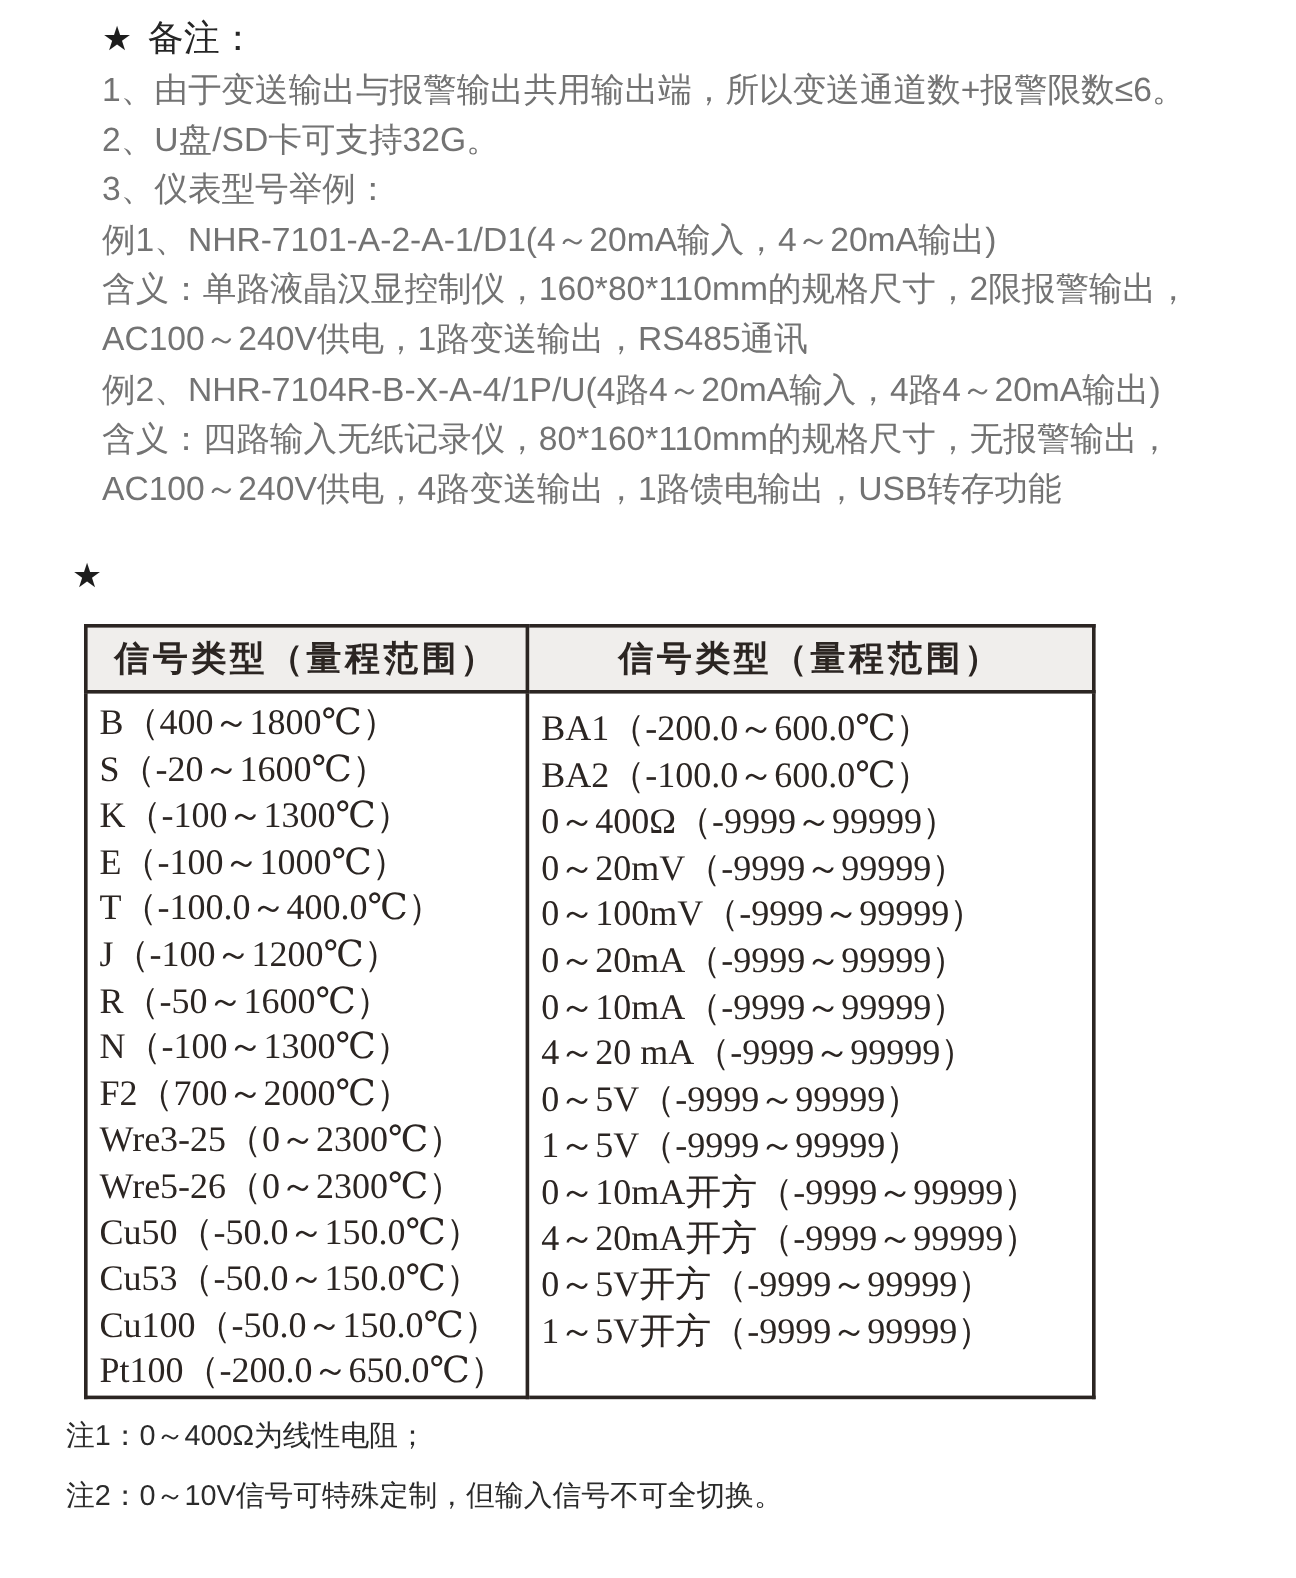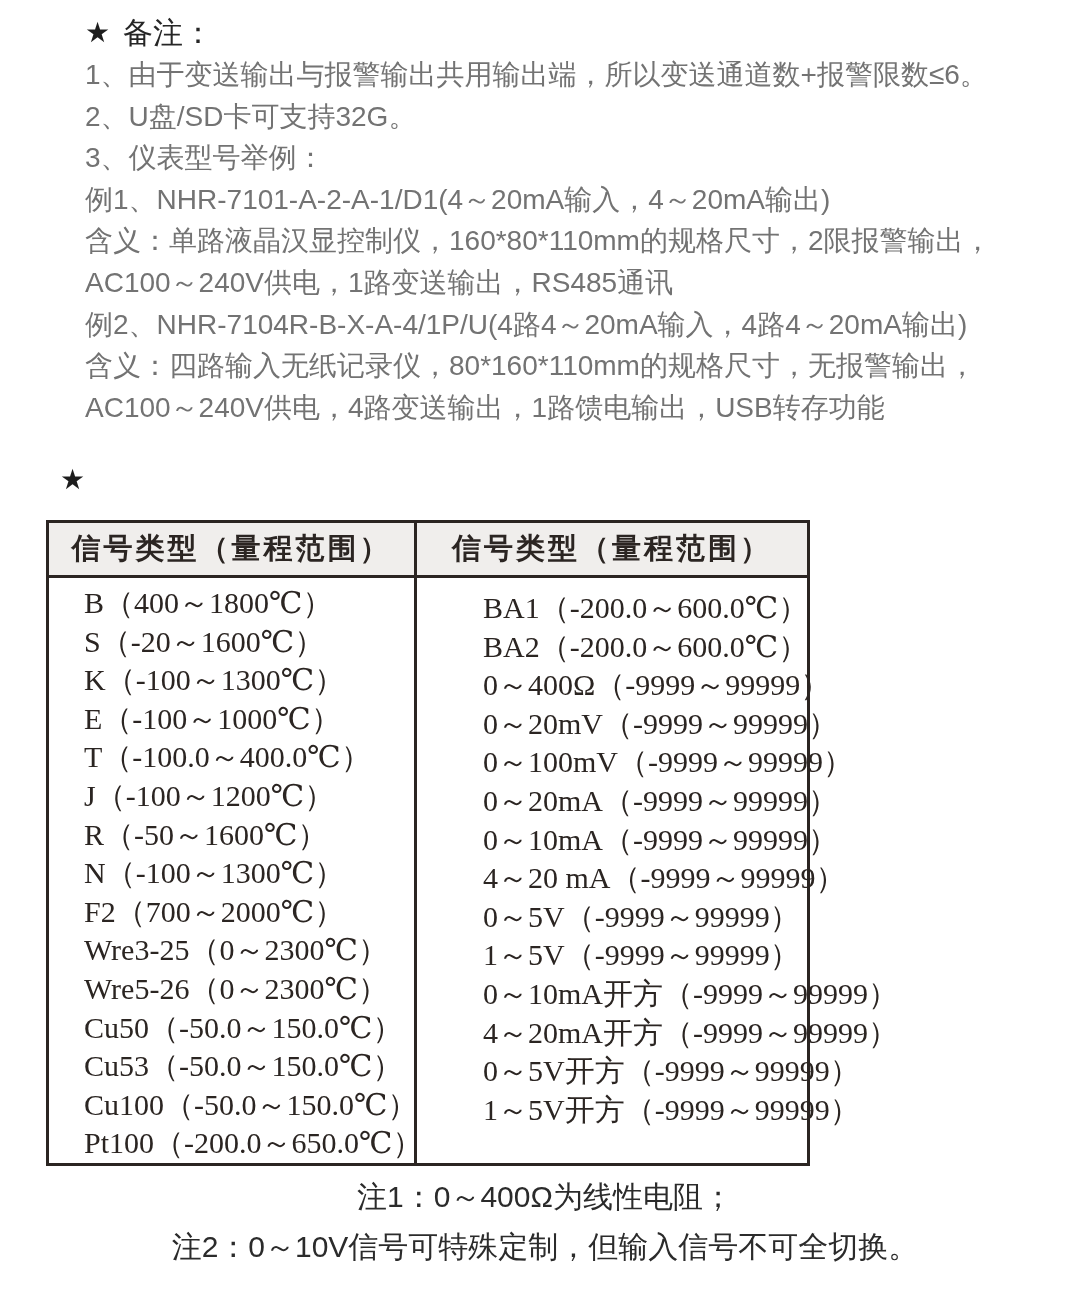--- a/index.html
+++ b/index.html
@@ -29,48 +29,47 @@
   
   .signal-heading {
     position:absolute; left:60px; top:460px;
     font-size:30px; line-height:40px; font-weight:500;
     display:flex; align-items:center;
   }
   .signal-heading .star { font-size:28px; margin-right:18px; color:#1d1d1d; }
 
   
   table.signal-table {
-    position:absolute; left:46px; top:520px;
-    width:764px; height:642px;
+    position:absolute; left:70px; top:520px;
+    width:843px; height:642px;
     border-collapse:collapse; table-layout:fixed;
   }
   .signal-table th, .signal-table td { border:3px solid #2b2522; }
   .signal-table th {
     height:55px; background:#f0eeec;
     font-family:"Liberation Serif","DejaVu Serif",serif;
     font-weight:600; font-size:29px; letter-spacing:3px;
     color:#2b2522; text-align:center; vertical-align:middle;
   }
   .signal-table th.col-left { width:368px; }
   .signal-table td { vertical-align:top; background:#ffffff; }
   .signal-table td.col-left  { padding:6px 0 0 0; }
   .signal-table td.col-right { padding:11px 0 0 0; }
   .cell-line {
     font-family:"Liberation Serif","DejaVu Serif",serif;
     font-size:30px; line-height:38.6px; color:#2b2522;
-    padding-left:35px; white-space:nowrap;
+    padding-left:10px; white-space:nowrap;
   }
-  td.col-right .cell-line { line-height:38.6px;margin-left:31px; }
+  td.col-right .cell-line { line-height:38.6px; }
 
   
   .foot-notes {
     position:absolute; left:55px; top:1172px; width:980px;
-    font-size:30px; line-height:50px; color:#2b2b2b;
+    font-size:24px; line-height:50px; color:#2b2b2b;
     white-space:nowrap;
-    text-align:center;
   }
 </style>
 </head>
 <body>
 
 <div class="page">
 
   <div class="remarks-heading">
     <span class="star">★</span>
     <span>备注：</span>
@@ -116,21 +115,21 @@
               <div class="cell-line">Wre5-26（0～2300℃）</div>
               <div class="cell-line">Cu50（-50.0～150.0℃）</div>
               <div class="cell-line">Cu53（-50.0～150.0℃）</div>
               <div class="cell-line">Cu100（-50.0～150.0℃）</div>
               <div class="cell-line">Pt100（-200.0～650.0℃）</div>
             </div>
         </td>
         <td class="col-right">
           <div>
               <div class="cell-line">BA1（-200.0～600.0℃）</div>
-              <div class="cell-line">BA2（-200.0～600.0℃）</div>
+              <div class="cell-line">BA2（-100.0～600.0℃）</div>
               <div class="cell-line">0～400Ω（-9999～99999）</div>
               <div class="cell-line">0～20mV（-9999～99999）</div>
               <div class="cell-line">0～100mV（-9999～99999）</div>
               <div class="cell-line">0～20mA（-9999～99999）</div>
               <div class="cell-line">0～10mA（-9999～99999）</div>
               <div class="cell-line">4～20 mA（-9999～99999）</div>
               <div class="cell-line">0～5V（-9999～99999）</div>
               <div class="cell-line">1～5V（-9999～99999）</div>
               <div class="cell-line">0～10mA开方（-9999～99999）</div>
               <div class="cell-line">4～20mA开方（-9999～99999）</div>

